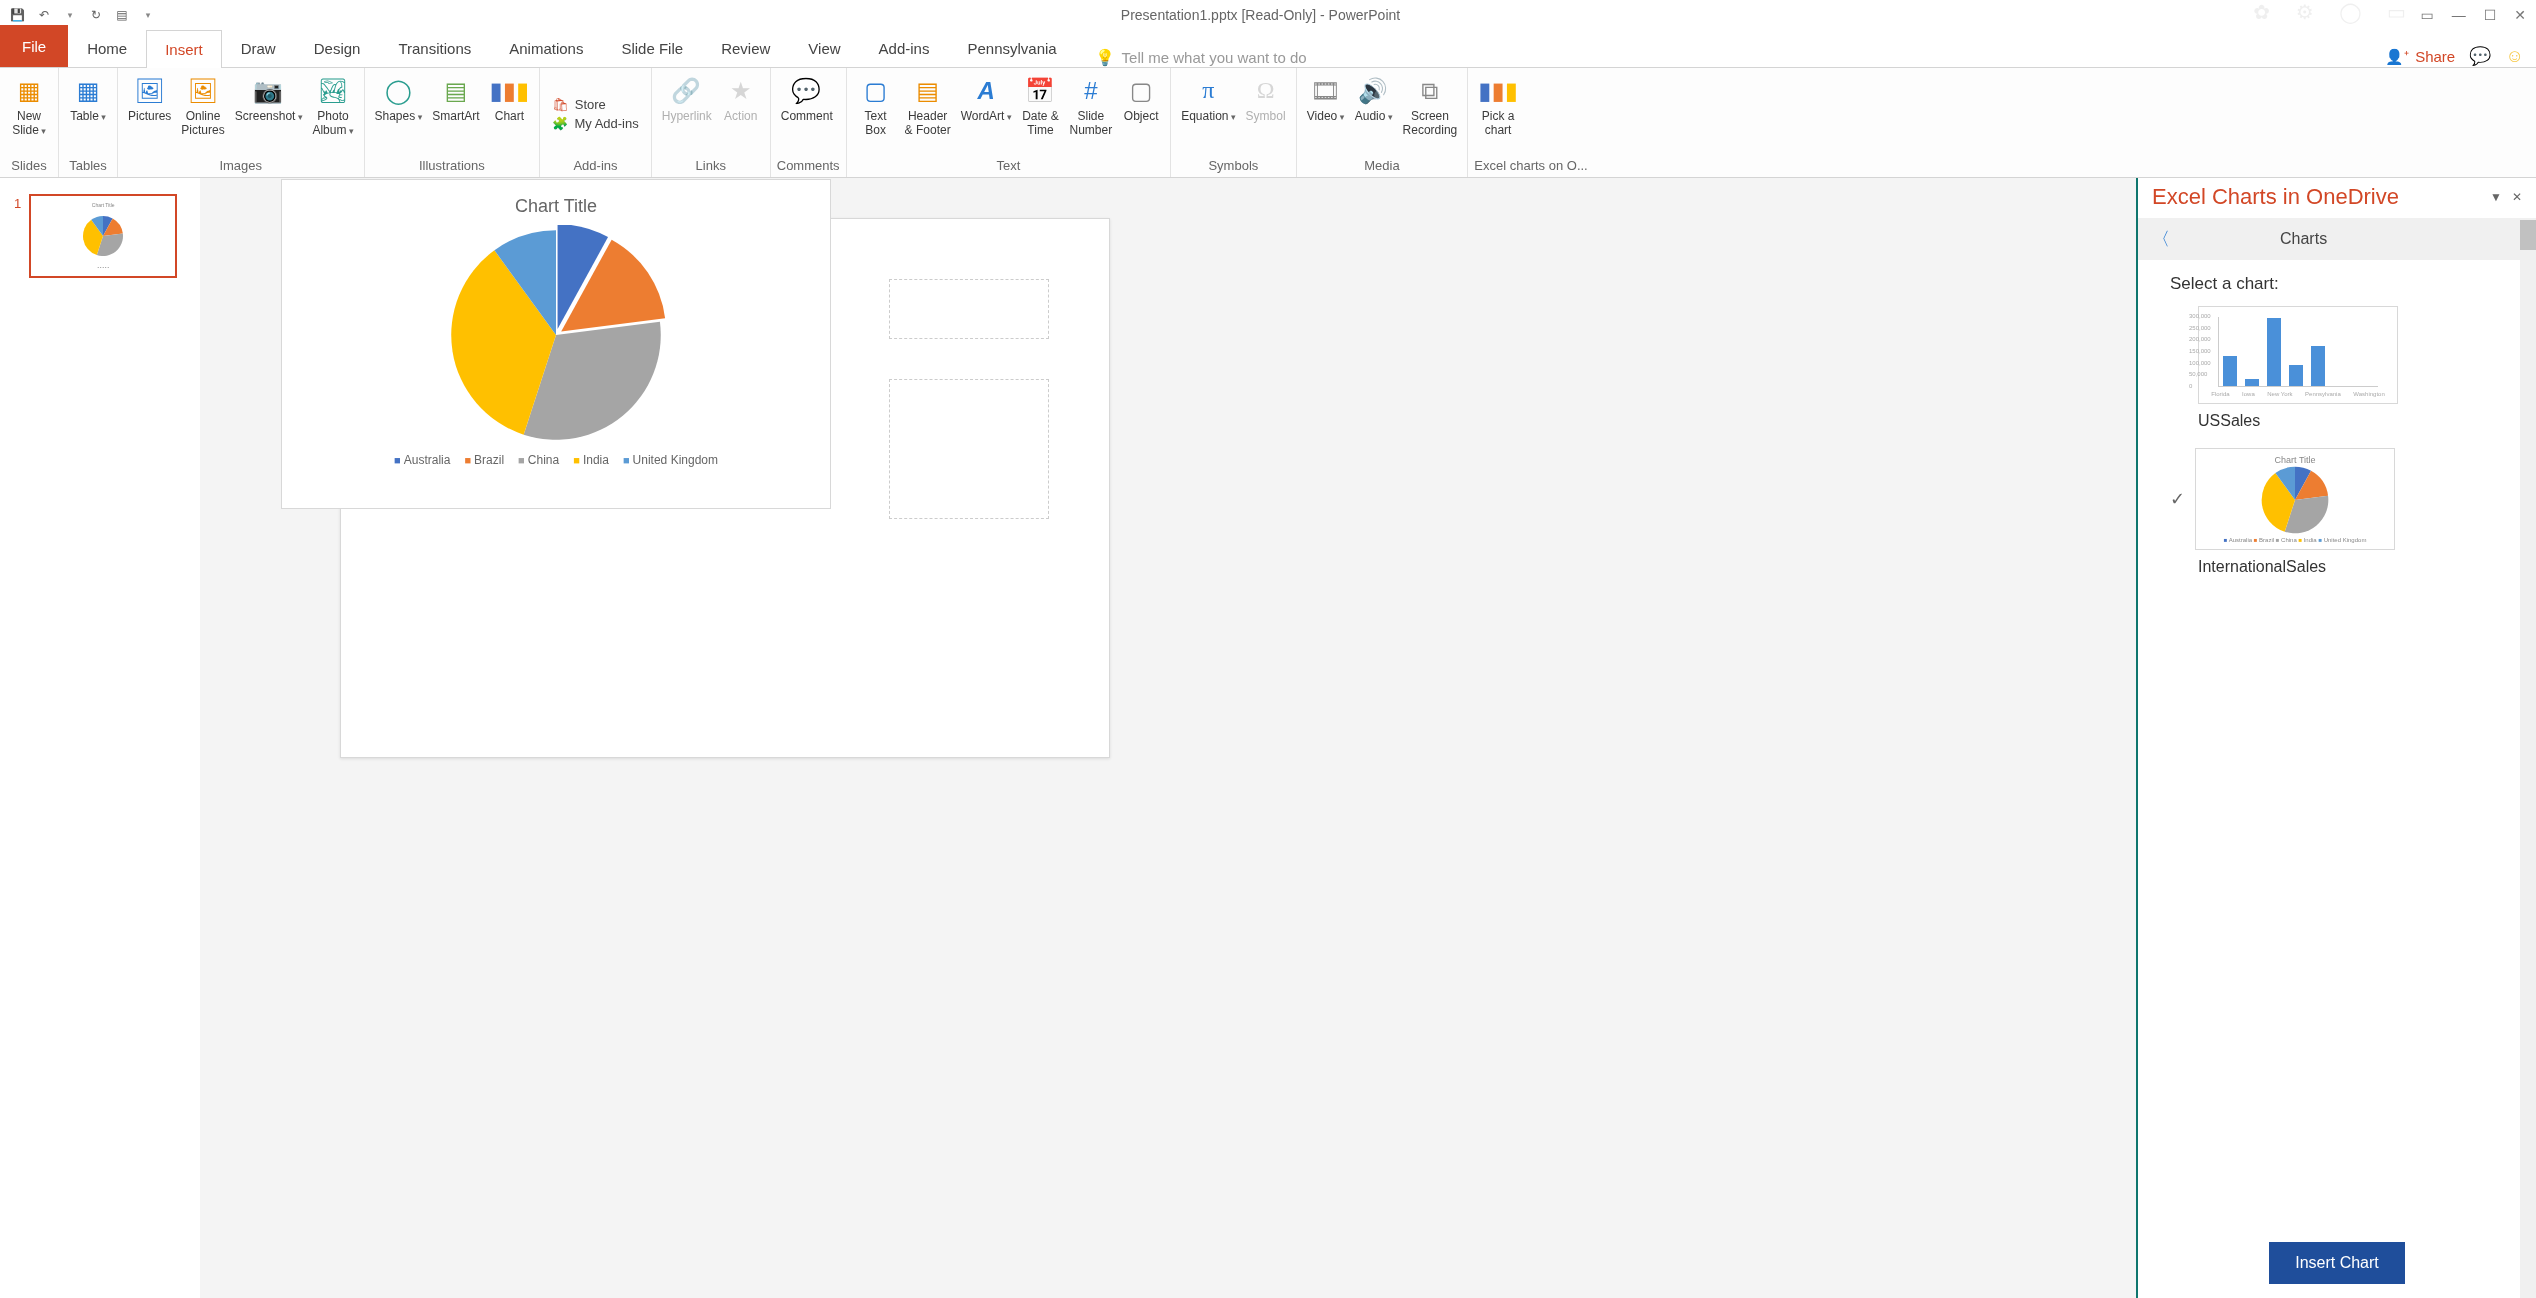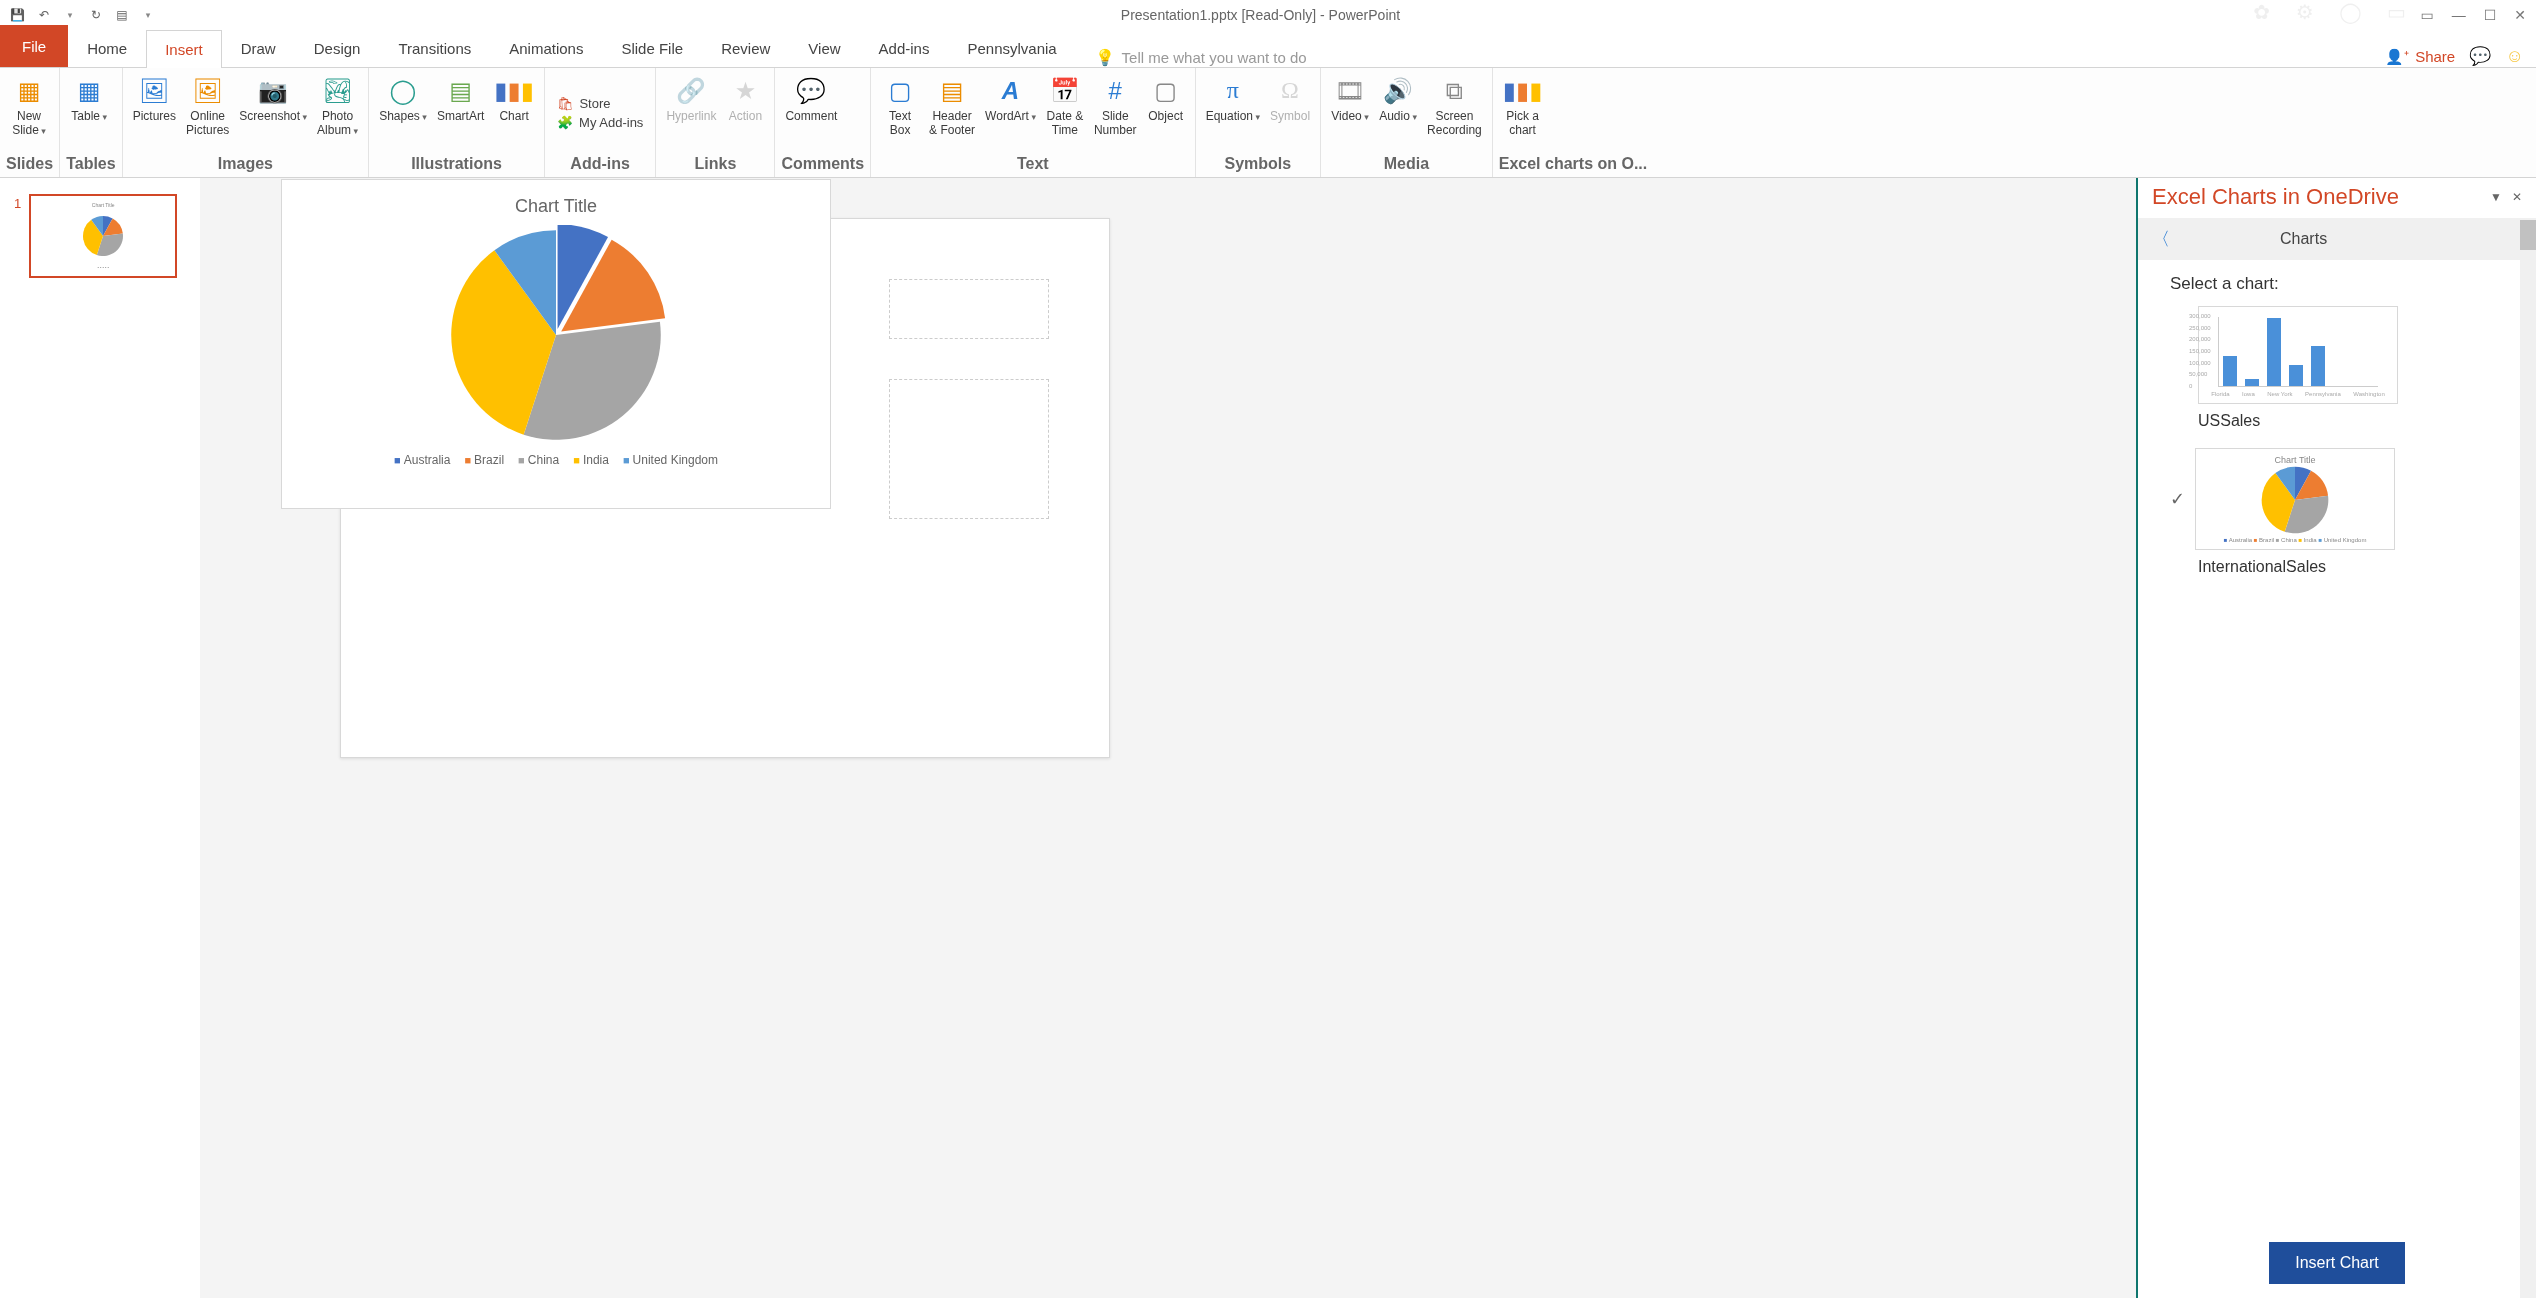--- a/index.html
+++ b/index.html
@@ -29,21 +29,21 @@
 
 .ribbon{height:110px;border-bottom:1px solid #d4d4d4;display:flex;background:#fdfdfd;}
 .rgroup{border-right:1px solid #e3e3e3;padding:4px 6px 0;display:flex;flex-direction:column;}
 .rgroup .items{display:flex;gap:2px;flex:1;}
 .rbtn{display:flex;flex-direction:column;align-items:center;justify-content:flex-start;min-width:46px;padding:2px 4px;font-size:12px;color:#3b3b3b;text-align:center;line-height:1.15;cursor:default;}
 .rbtn .ico{height:34px;display:flex;align-items:center;justify-content:center;font-size:24px;margin-bottom:2px;}
 .rbtn .lbl{white-space:pre-line;}
 .rbtn .dd::after{content:" \25BE";font-size:9px;color:#666;}
 .rbtn.dis{color:#b0b0b0;}
 .rbtn.dis .ico{opacity:0.5;}
-.rgroup .gname{text-align:center;font-size:16px;color:#666;padding:2px 0 4px;font-weight:bold;}
+.rgroup .gname{text-align:center;font-size:13px;color:#666;padding:2px 0 4px;}
 .stack{display:flex;flex-direction:column;justify-content:center;gap:4px;font-size:13px;color:#444;padding:0 6px;}
 .stack .row{display:flex;align-items:center;gap:6px;}
 
 
 .c-blue{color:#2b7cd3;} .c-orange{color:#eb8c00;} .c-red{color:#d24726;} .c-green{color:#6aa84f;} .c-gray{color:#888;} .c-teal{color:#2a9d8f;}
 
 
 .workarea{position:absolute;top:178px;bottom:0;left:0;right:0;display:flex;}
 .thumb-pane{width:200px;background:#fff;padding:16px 14px;border-right:0;}
 .thumb{display:flex;align-items:flex-start;gap:8px;}

